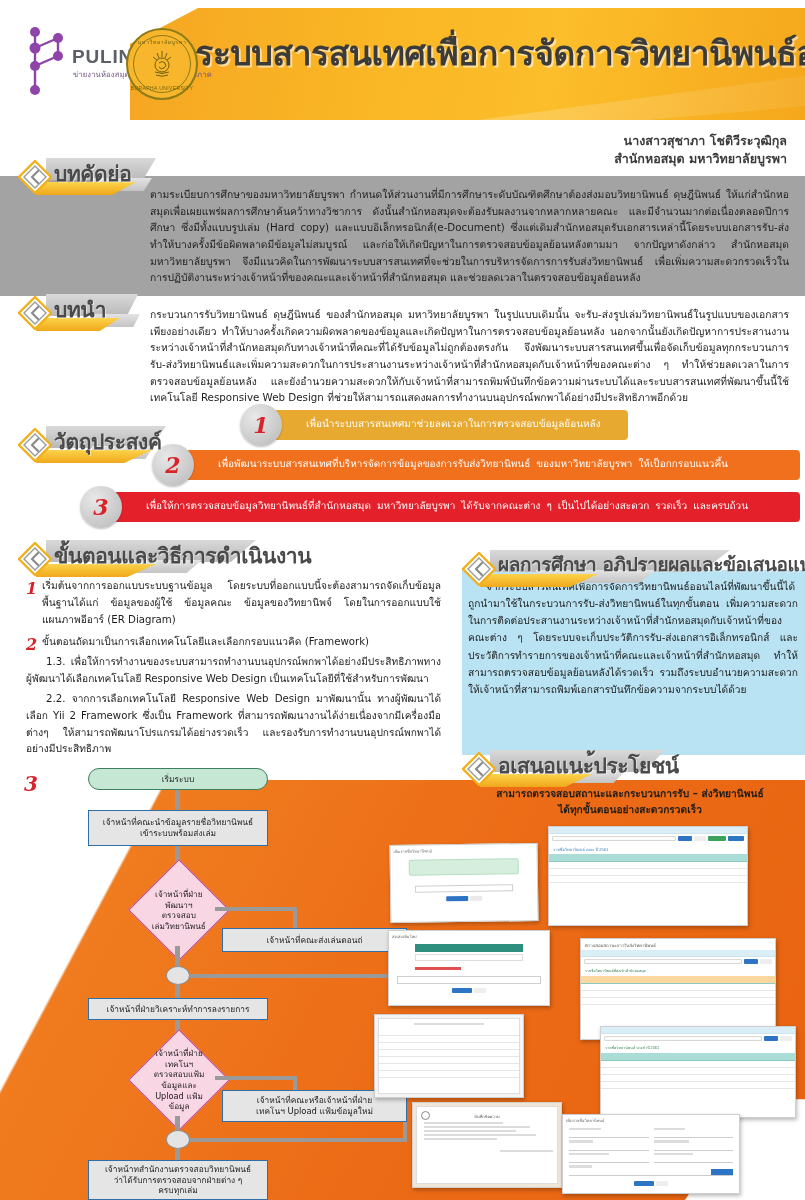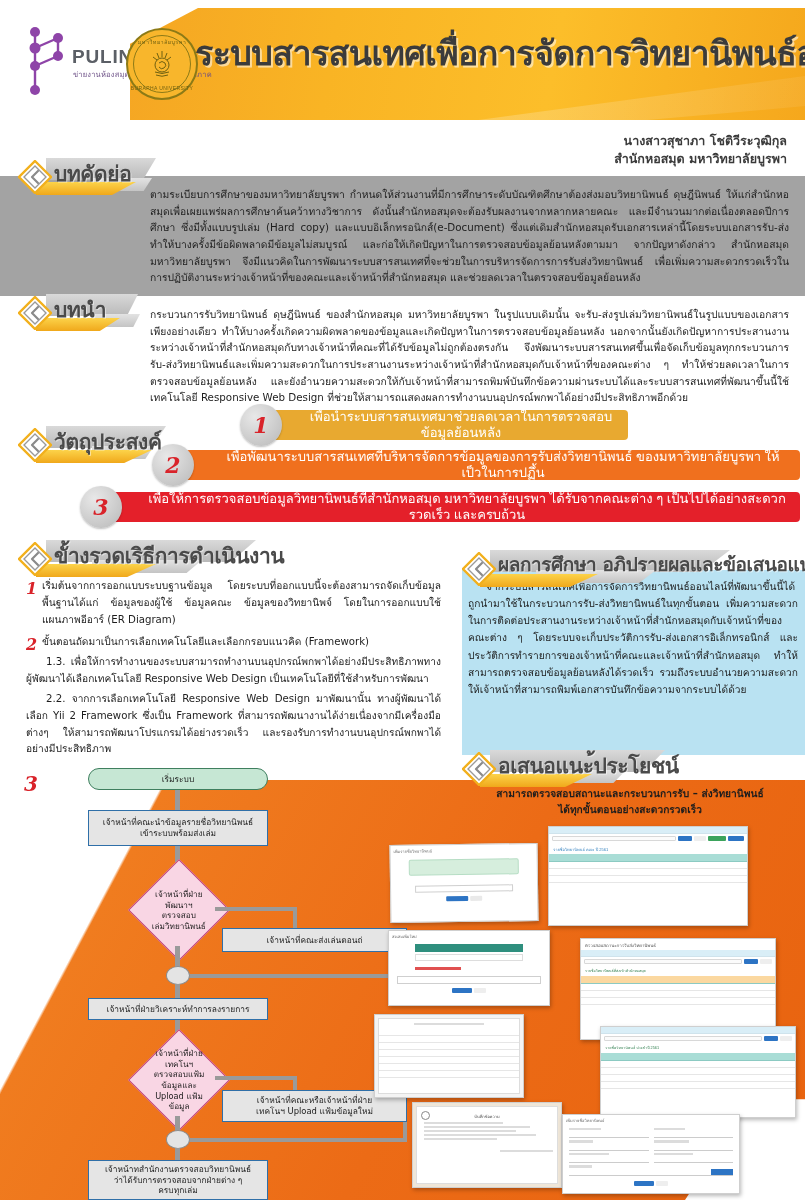--- a/index.html
+++ b/index.html
@@ -135,22 +135,22 @@
     font-size: 10.3px; background: transparent;
   }
 
   
   .obj { position: absolute; z-index: 5; height: 30px; }
   .obj-bar {
     position: absolute; left: 28px; top: 0; height: 30px; border-radius: 4px;
     display: flex; align-items: center;
   }
   .obj-label {
-    font-family: Liberation Sans, sans-serif;
-    font-size: 13px; color: #ffffff; padding-left: 38px; padding-right: 12px;
+    font-family: Liberation Mono, monospace;
+    font-size: 10px; color: #ffffff; padding-left: 38px; padding-right: 12px;
     line-height: 1.2;
     text-align: center;
   }
   .obj-circle {
     position: absolute; left: 0; top: -6px; width: 42px; height: 42px;
     border-radius: 50%; background: radial-gradient(circle at 35% 30%, #e8e8e8, #b8b8b8);
     box-shadow: 0 1px 2px rgba(0,0,0,.25); z-index: 2;
     display: flex; align-items: center; justify-content: center;
     font-family: "DejaVu Serif", serif; font-size: 22px; font-weight: bold;
     font-style: italic; color: #d9232a;
@@ -297,42 +297,42 @@
 
   <div class="obj" style="left:240px; top:410px; width:560px;">
     <div class="obj-bar" style="width:360px; background:#e8a930;">
       <div class="obj-label">เพื่อนำระบบสารสนเทศมาช่วยลดเวลาในการตรวจสอบข้อมูลย้อนหลัง</div>
     </div>
     <div class="obj-circle">1</div>
   </div>
 
   <div class="obj" style="left:152px; top:450px; width:648px;">
     <div class="obj-bar" style="width:620px; background:#f0701e;">
-      <div class="obj-label">เพื่อพัฒนาระบบสารสนเทศที่บริหารจัดการข้อมูลของการรับส่งวิทยานิพนธ์ ของมหาวิทยาลัยบูรพา ให้เป็วในการปฏึ้น</div>
+      <div class="obj-label">เพื่อพัฒนาระบบสารสนเทศที่บริหารจัดการข้อมูลของการรับส่งวิทยานิพนธ์ ของมหาวิทยาลัยบูรพา ให้เป็อกกรอบแนวคึ้น</div>
     </div>
     <div class="obj-circle">2</div>
   </div>
 
   <div class="obj" style="left:80px; top:492px; width:720px;">
     <div class="obj-bar" style="width:692px; background:#e4202a;">
       <div class="obj-label">เพื่อให้การตรวจสอบข้อมูลวิทยานิพนธ์ที่สำนักหอสมุด มหาวิทยาลัยบูรพา ได้รับจากคณะต่าง ๆ เป็นไปได้อย่างสะดวก รวดเร็ว และครบถ้วน</div>
     </div>
     <div class="obj-circle">3</div>
   </div>
 
   <div class="sec-head" style="left:18px; top:538px; width:330px;">
     <div class="sh-ribbon" style="width:210px;"></div>
     <div class="sh-ribbon2" style="width:110px;"></div>
     <div class="sh-tail" style="left:18px; width:120px;"></div>
     <svg class="sh-diamond" viewBox="0 0 34 34">
       <polygon points="17,1 33,17 17,33 1,17" fill="#ffffff" stroke="#f2b01c" stroke-width="2.4"></polygon>
       <polygon points="17,6 28,17 17,28 6,17" fill="none" stroke="#9a9a9a" stroke-width="1.4"></polygon>
       <polyline points="20,11 14,17 20,23" fill="none" stroke="#8a8a8a" stroke-width="2.2" stroke-linecap="round" stroke-linejoin="round"></polyline>
     </svg>
-    <div class="sh-text">ขั้างรวดเริธีการดำเนินงาน</div>
+    <div class="sh-text">ขั้นตอนและวิธีการดำเนินงาน</div>
   </div>
 
   <div style="position:absolute; left:26px; top:578px; width:415px; z-index:5;
               font-family:'DejaVu Sans',sans-serif; font-size:10.2px; color:#1d1d1d;
               line-height:1.65; text-align:justify;">
     <div style="position:relative; padding-left:16px;">
       <span style="position:absolute; left:0; top:-2px; font-family:'DejaVu Serif',serif;
                    font-size:16px; font-style:italic; font-weight:bold; color:#d9232a;">1</span>
       <span>เริ่มต้นจากการออกแบบระบบฐานข้อมูล โดยระบบที่ออกแบบนี้จะต้องสามารถจัดเก็บข้อมูลพื้นฐานได้แก่ ข้อมูลของผู้ใช้ ข้อมูลคณะ ข้อมูลของวิทยานิพจ์ โดยในการออกแบบใช้แผนภาพอีอาร์ (ER Diagram)</span>
     </div>

